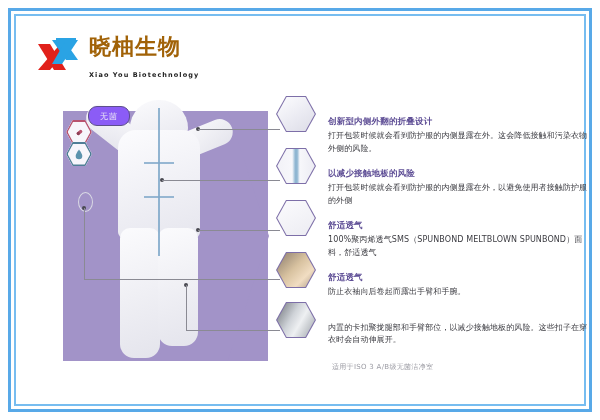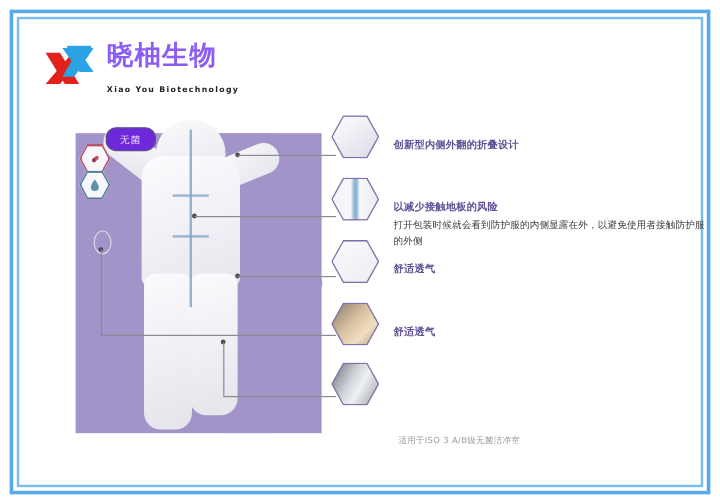--- a/index.html
+++ b/index.html
@@ -18,21 +18,21 @@
   .frame-inner{
     position:absolute;left:14px;top:14px;right:14px;bottom:14px;
     border:2px solid #77bdf0;
   }
 
   
   .logo{position:absolute;left:36px;top:34px;height:46px;display:flex;align-items:center;gap:9px;}
   .logo-mark{position:relative;width:44px;height:38px;}
   .logo-text-wrap{display:flex;flex-direction:column;justify-content:center;}
   .logo-cn{
-    font-size:22px;font-weight:bold;color:#8b5cf6;letter-spacing:1px;line-height:1.05;
+    font-size:22px;font-weight:bold;color:#a16207;letter-spacing:1px;line-height:1.05;
     font-family:"DejaVu Sans","Liberation Sans",sans-serif;
   }
   .logo-en{
     font-size:6.5px;font-weight:bold;color:#222;letter-spacing:1.1px;margin-top:12px;
   }
 
   
   .product-panel{
     position:absolute;left:63px;top:111px;width:205px;height:250px;
     background:#a293c8;
@@ -78,21 +78,21 @@
   .cv-tie1{position:absolute;left:62px;top:62px;width:30px;height:2px;background:#7fa8c9;opacity:.8;}
   .cv-tie2{position:absolute;left:62px;top:96px;width:30px;height:2px;background:#7fa8c9;opacity:.8;}
   .cv-cuff{
     position:absolute;left:-4px;top:92px;width:13px;height:18px;
     border:1.5px solid #d9d9e4;border-radius:50%;
   }
 
   
   .badge-sterile{
     position:absolute;left:88px;top:106px;width:40px;height:18px;
-    background:#6d28d9;border:1.5px solid #5d4f8c;border-radius:9px;
+    background:#8b5cf6;border:1.5px solid #5d4f8c;border-radius:9px;
     display:flex;align-items:center;justify-content:center;
     color:#e9e5f5;font-size:8px;letter-spacing:1px;
   }
 
   
   .hex-mini{
     position:absolute;width:26px;height:24px;
     background:#f6f4fa;
     clip-path:polygon(25% 0,75% 0,100% 50%,75% 100%,25% 100%,0 50%);
     display:flex;align-items:center;justify-content:center;
@@ -230,20 +230,21 @@
   <div class="lead lead-v" style="left:186px;top:285px;height:45px;"></div>
   <div class="lead lead-h" style="left:186px;top:330px;width:94px;"></div>
 
   <div class="callout" style="top:96px;">
     <div class="hex-thumb">
       <div class="outline"></div>
         <div class="fill thumb-a"></div>
     </div>
     <div class="c-text">
       <div class="c-title">创新型内侧外翻的折叠设计</div>
+      <div class="c-body">打开包装时候就会看到防护服的内侧显露在外。这会降低接触和污染衣物外侧的风险。</div>
     </div>
   </div>
 
   <div class="callout" style="top:148px;">
     <div class="hex-thumb">
       <div class="outline"></div>
         <div class="fill thumb-b"></div>
     </div>
     <div class="c-text">
       <div class="c-title">以减少接触地板的风险</div>
@@ -251,37 +252,40 @@
     </div>
   </div>
 
   <div class="callout" style="top:200px;">
     <div class="hex-thumb">
       <div class="outline"></div>
         <div class="fill thumb-c"></div>
     </div>
     <div class="c-text">
       <div class="c-title">舒适透气</div>
+      <div class="c-body">100%聚丙烯透气SMS（SPUNBOND MELTBLOWN SPUNBOND）面料，舒适透气</div>
     </div>
   </div>
 
   <div class="callout" style="top:252px;">
     <div class="hex-thumb">
       <div class="outline"></div>
         <div class="fill thumb-d"></div>
     </div>
     <div class="c-text">
       <div class="c-title">舒适透气</div>
+      <div class="c-body">防止衣袖向后卷起而露出手臂和手腕。</div>
     </div>
   </div>
 
   <div class="callout" style="top:302px;">
     <div class="hex-thumb">
       <div class="outline"></div>
         <div class="fill thumb-e"></div>
     </div>
     <div class="c-text">
+      <div class="c-body">内置的卡扣聚拢腿部和手臂部位，以减少接触地板的风险。这些扣子在穿衣时会自动伸展开。</div>
     </div>
   </div>
 
   <div class="footer-note">适用于ISO 3 A/B级无菌洁净室</div>
 
 </div>
 
 </body></html>

